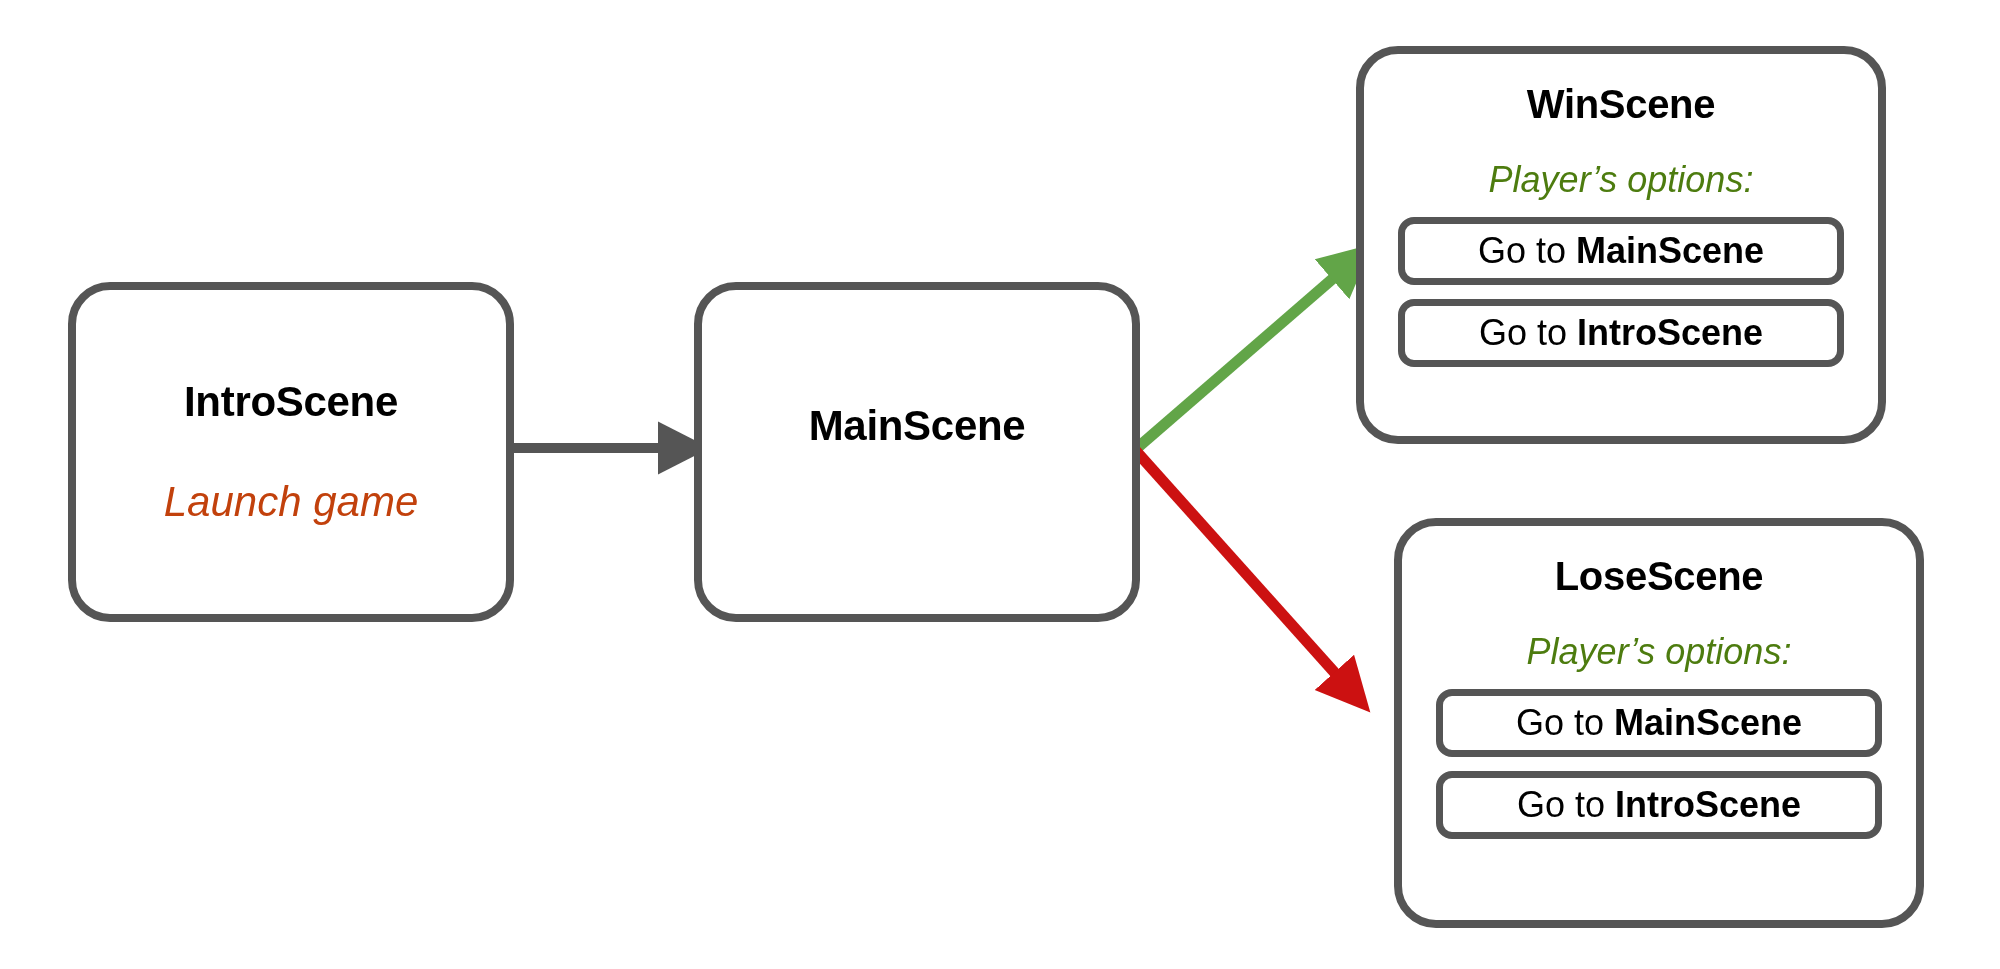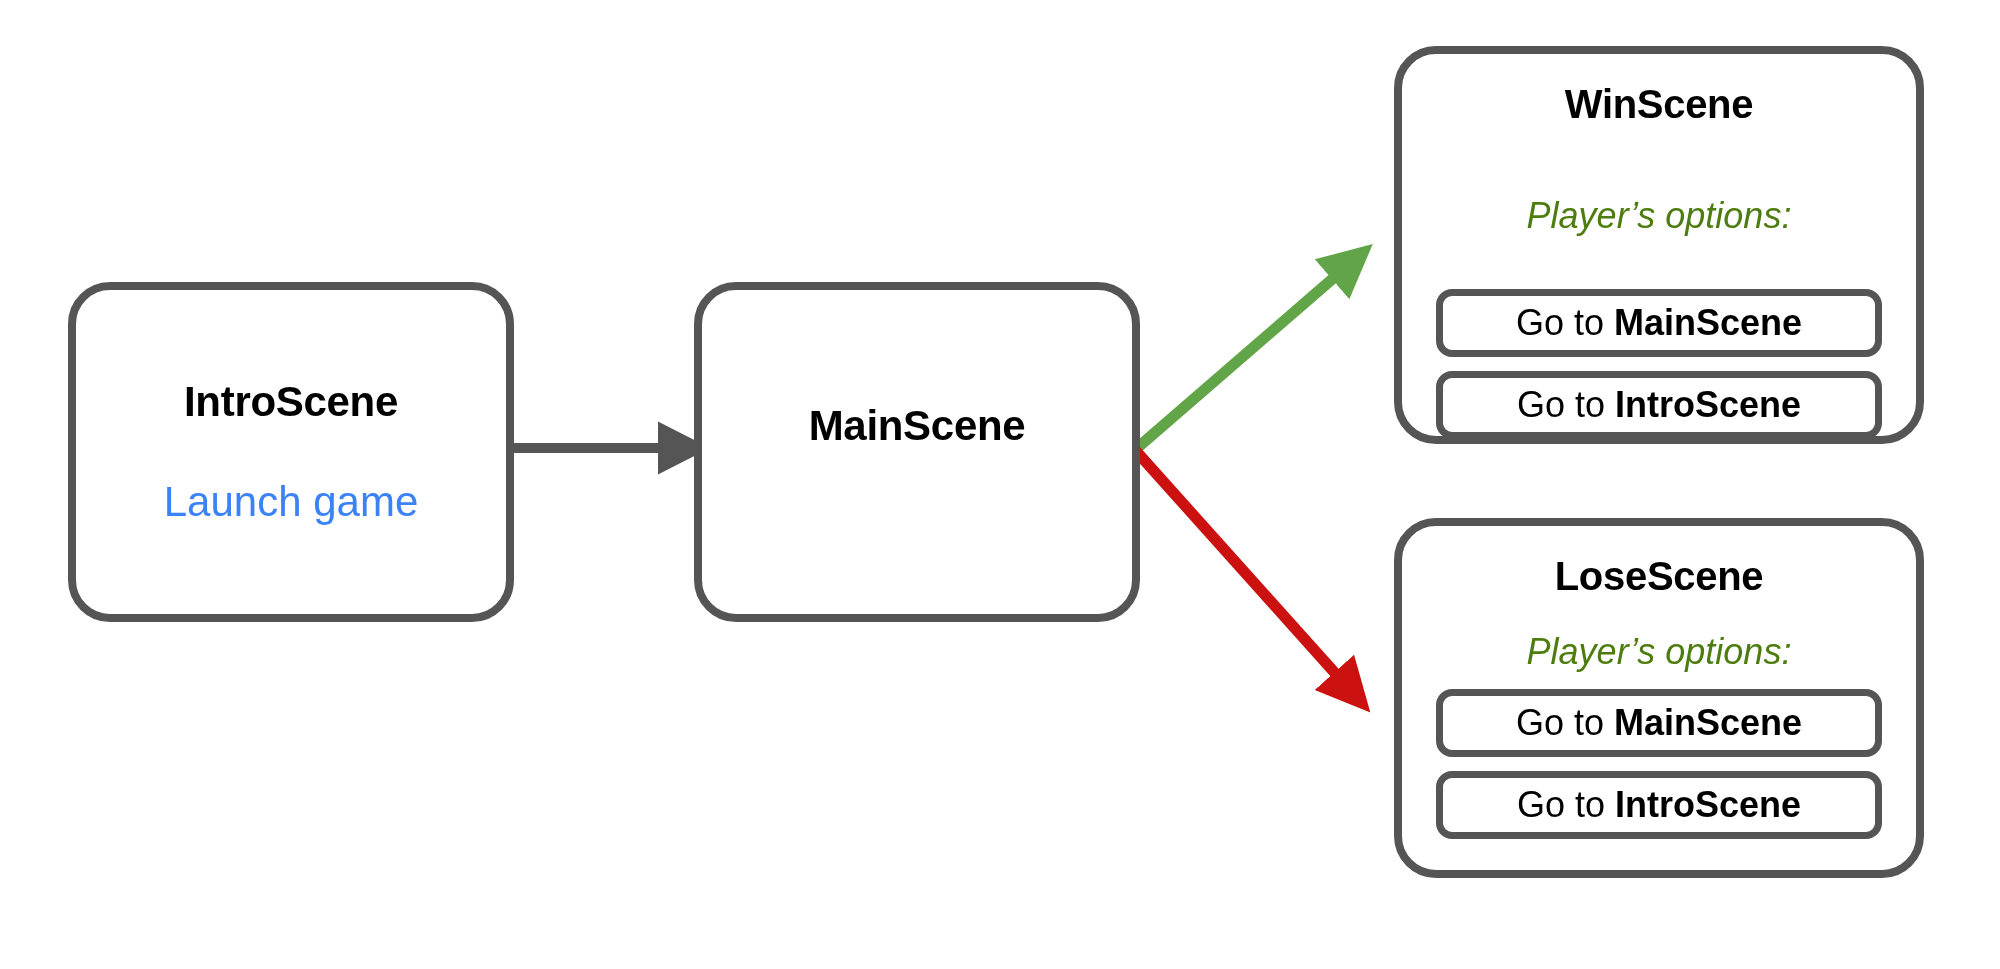--- a/index.html
+++ b/index.html
@@ -38,22 +38,23 @@
   }
   .scene-title {
     font-size: 42px;
     font-weight: bold;
     color: #000000;
     letter-spacing: -0.3px;
     white-space: nowrap;
   }
   .scene-subtitle {
     font-size: 42px;
+    font-style: italic;
     font-weight: normal;
-    color: #3b82f6;
+    color: #c2410c;
     white-space: nowrap;
   }
   .scene-box.simple .scene-title { margin-bottom: 52px; }
 
   
   .scene-box.options {
     justify-content: flex-start;
     padding: 22px 34px 26px 34px;
   }
   .scene-box.options .scene-title {
@@ -129,36 +130,36 @@
 
   <div class="scene-box simple" style="left:68px; top:282px; width:446px; height:340px;">
     <div class="scene-title">IntroScene</div>
     <div class="scene-subtitle">Launch game</div>
   </div>
 
   <div class="scene-box simple" style="left:694px; top:282px; width:446px; height:340px;">
     <div class="scene-title">MainScene</div>
   </div>
 
-  <div class="scene-box options" style="left:1394px; top:46px; width:530px; height:398px;gap:36px;">
+  <div class="scene-box options" style="left:1356px; top:46px; width:530px; height:398px;">
     <div class="scene-title">WinScene</div>
     <div class="options-caption">Player’s options:</div>
     <div class="option-list">
       <div class="option-button">
         <span class="opt-prefix">Go to</span>
         <span class="opt-target">MainScene</span>
       </div>
       <div class="option-button">
         <span class="opt-prefix">Go to</span>
         <span class="opt-target">IntroScene</span>
       </div>
     </div>
   </div>
 
-  <div class="scene-box options" style="left:1394px; top:518px; width:530px; height:360px;">
+  <div class="scene-box options" style="left:1394px; top:518px; width:530px; height:410px;">
     <div class="scene-title">LoseScene</div>
     <div class="options-caption">Player’s options:</div>
     <div class="option-list">
       <div class="option-button">
         <span class="opt-prefix">Go to</span>
         <span class="opt-target">MainScene</span>
       </div>
       <div class="option-button">
         <span class="opt-prefix">Go to</span>
         <span class="opt-target">IntroScene</span>

